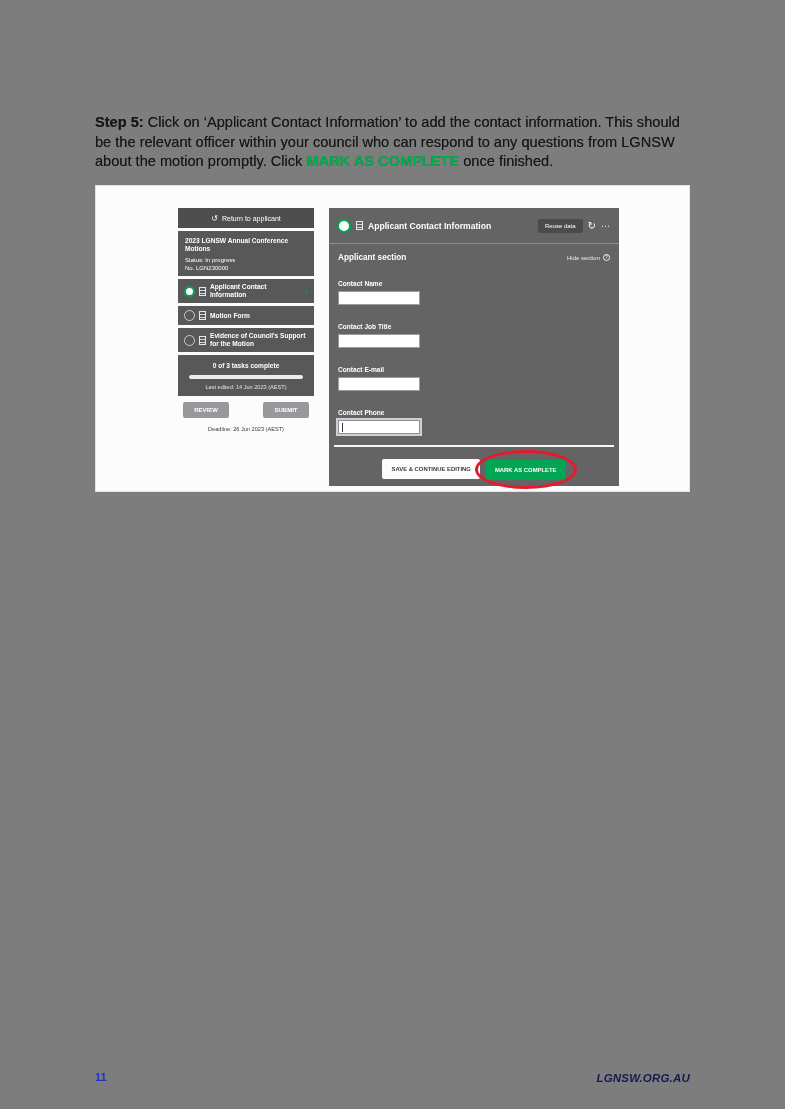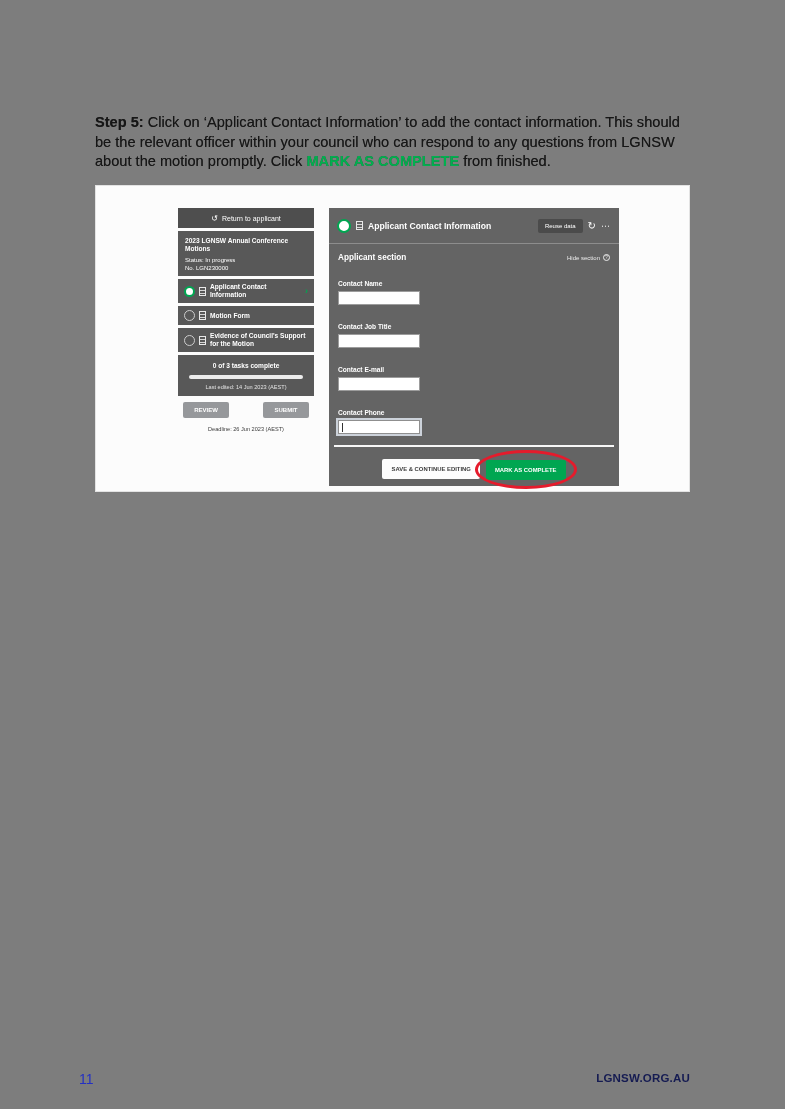--- a/index.html
+++ b/index.html
@@ -123,34 +123,34 @@
     padding:7px 9px; border-radius:2px; font-family:inherit; cursor:pointer;
   }
   .red-ellipse {
     position:absolute; left:-11px; right:-11px; top:-8px; bottom:-9px;
     border:3px solid var(--annotation-red,#e51b2c); border-radius:50%;
     pointer-events:none;
   }
 
   
   .pg {
-    position:absolute; left:79px; top:1071px;
-    color:#2430c4; font-weight:normal; font-size:14px;
+    position:absolute; left:95px; top:1071px;
+    color:#2430c4; font-weight:bold; font-size:11px;
   }
   .site {
     position:absolute; right:95px; top:1072px;
-    color:#151b52; font-weight:bold; font-size:11.5px; letter-spacing:0.2px;
+    color:#151b52; font-weight:bold; font-size:11.5px; letter-spacing:0.2px;font-style:italic;
   }
 </style>
 </head>
 <body>
 
 <div>
 
-  <p class="instructions"><b>Step 5:</b><span> Click on ‘Applicant Contact Information’ to add the contact information. This should be the relevant officer within your council who can respond to any questions from LGNSW about the motion promptly. Click </span><span class="hl">MARK AS COMPLETE</span><span> from finished.</span></p>
+  <p class="instructions"><b>Step 5:</b><span> Click on ‘Applicant Contact Information’ to add the contact information. This should be the relevant officer within your council who can respond to any questions from LGNSW about the motion promptly. Click </span><span class="hl">MARK AS COMPLETE</span><span> once finished.</span></p>
 
   <div class="shot">
 
     <aside class="sidebar">
 
       <div class="sb-back">
         <span class="sb-back-icon">↺</span>
         <span>Return to applicant</span>
       </div>
 

